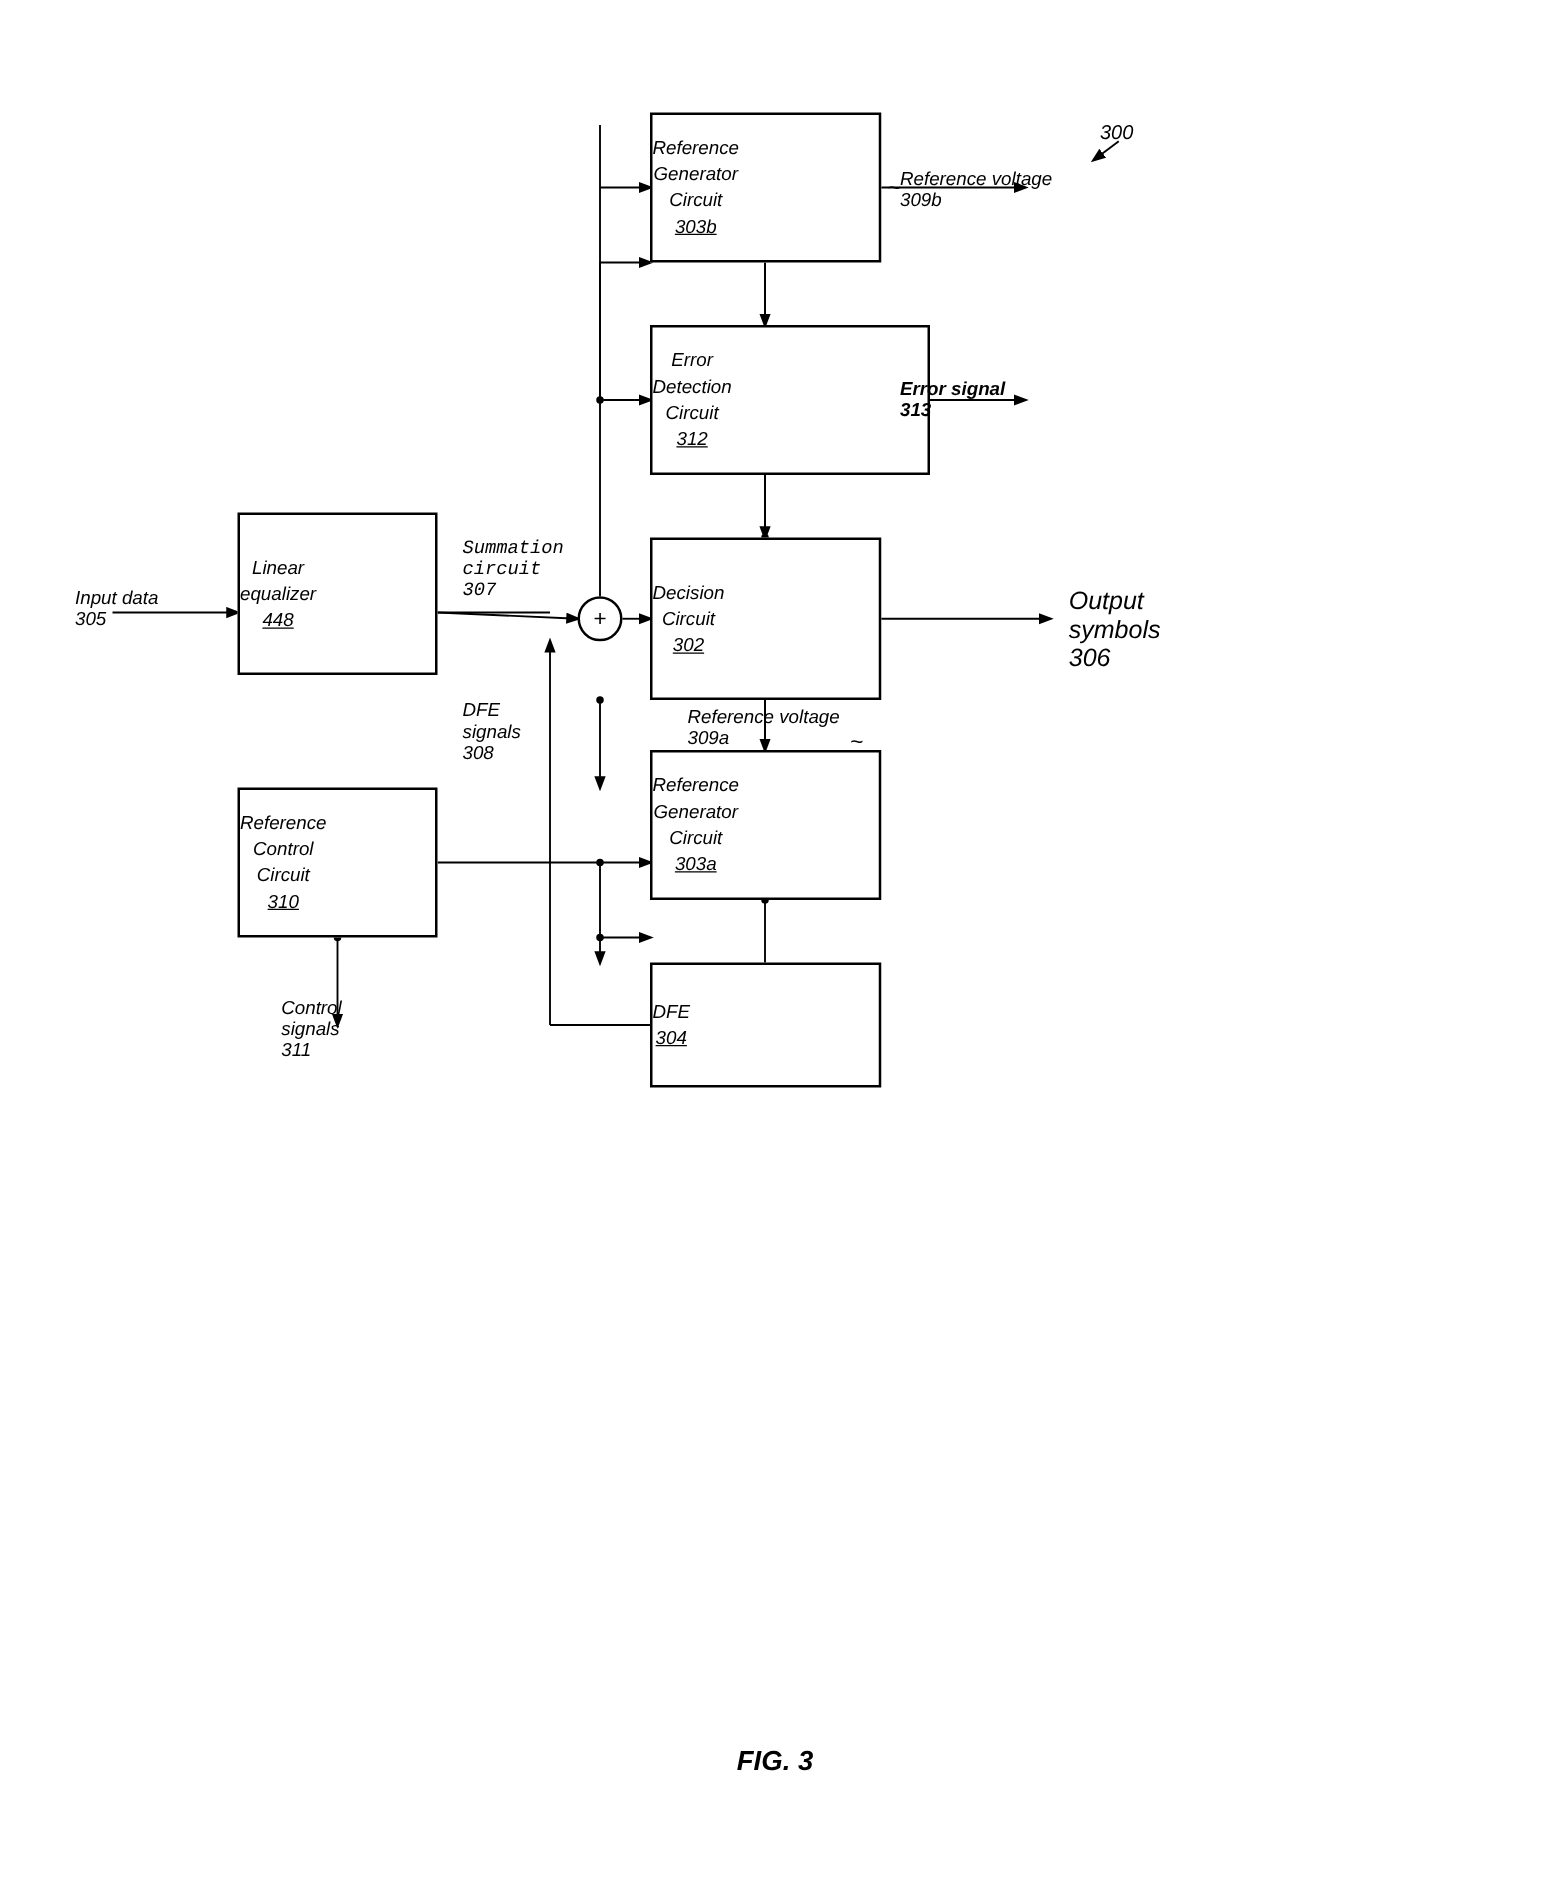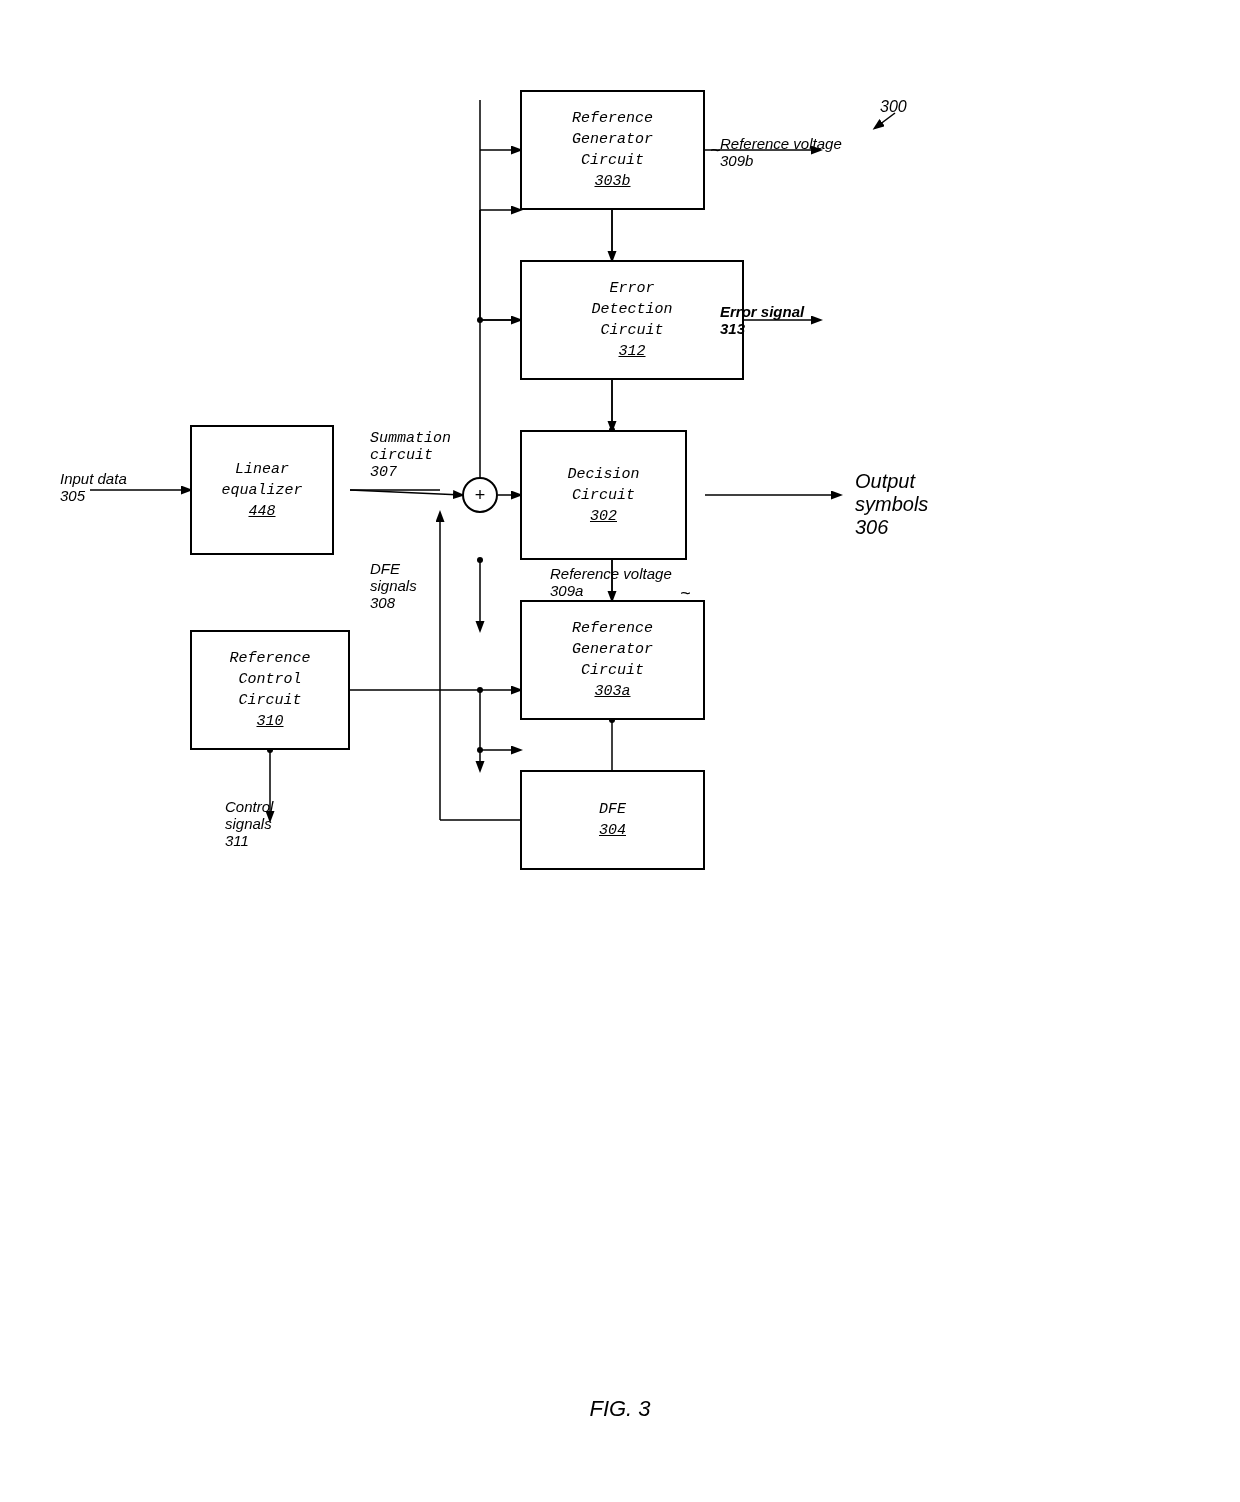--- a/index.html
+++ b/index.html
@@ -17,44 +17,42 @@
       left: 60px;
       width: 1100px;
       height: 900px;
     }
     .block {
       position: absolute;
       border: 2px solid #000;
       background: #fff;
       display: flex;
       align-items: center;
-      justify-content: center;
       text-align: center;
       font-style: italic;
       font-size: 15px;
       line-height: 1.4;
-      font-family: Liberation Mono, monospace;
     }
     .block u {
       text-decoration: underline;
     }
     .label {
       position: absolute;
       font-style: italic;
       font-size: 15px;
       text-align: left;
     }
     .fig-label {
       position: absolute;
       bottom: 80px;
       left: 50%;
       transform: translateX(-50%);
       font-style: italic;
       font-size: 22px;
-      font-weight: normal;
+      font-weight: bold;
       text-align: center;
     }
     
     .connections {
       position: absolute;
       top: 0;
       left: 0;
       width: 100%;
       height: 100%;
       pointer-events: none;
@@ -161,27 +159,27 @@
       <em>Reference<br>Generator<br>Circuit<br><u>303b</u></em>
     </div>
   </div>
 
   <div class="block" style="left:460px; top:220px; width:224px; height:120px;">
     <div>
       <em>Error<br>Detection<br>Circuit<br><u>312</u></em>
     </div>
   </div>
 
-  <div class="block" style="left:460px; top:390px; width:167px; height:130px;">
+  <div class="block" style="left:460px; top:390px; width:185px; height:130px;">
     <div>
       <em>Decision<br>Circuit<br><u>302</u></em>
     </div>
   </div>
 
-  <div class="block" style="left:130px; top:385px; width:144px; height:130px;">
+  <div class="block" style="left:130px; top:370px; width:160px; height:130px;">
     <div>
       <em>Linear<br>equalizer<br><u>448</u></em>
     </div>
   </div>
 
   <div class="block" style="left:130px; top:590px; width:160px; height:120px;">
     <div>
       <em>Reference<br>Control<br>Circuit<br><u>310</u></em>
     </div>
   </div>

